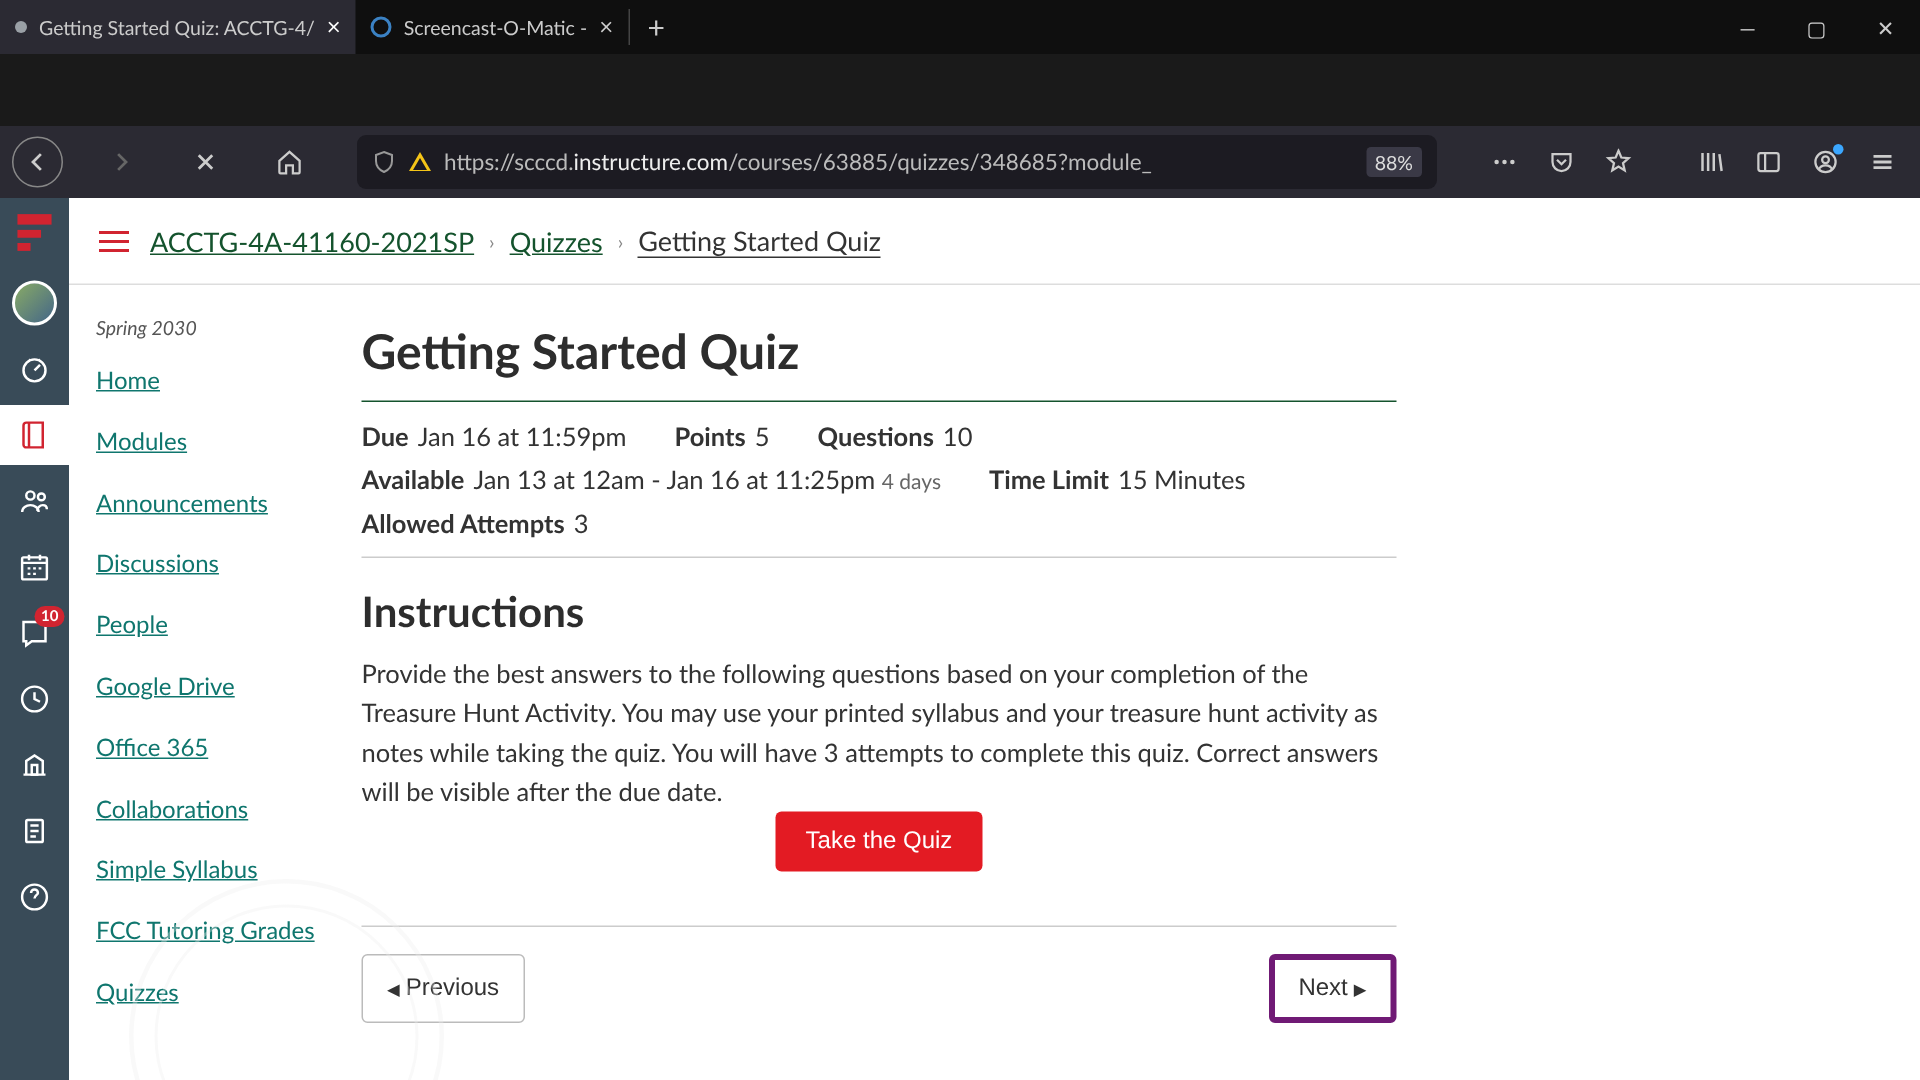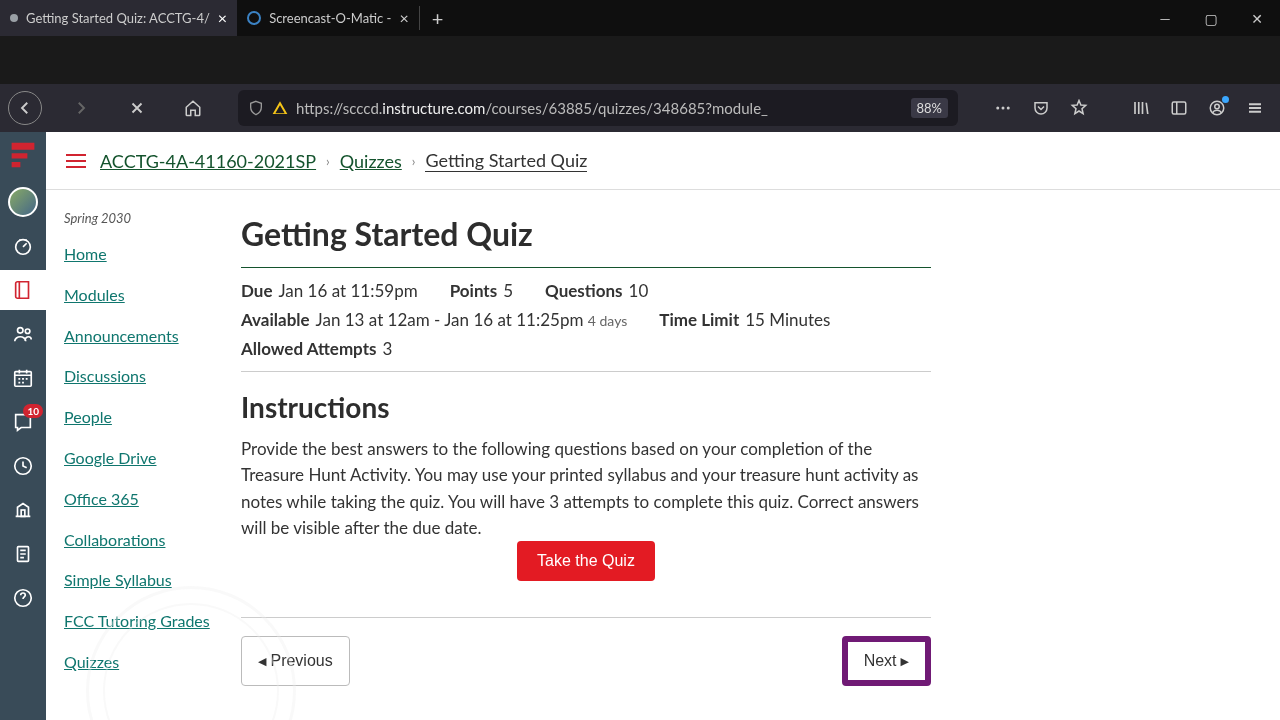--- a/index.html
+++ b/index.html
@@ -73,21 +73,21 @@
     .meta-item b { font-weight:700; margin-right:6px; }
     .meta-item .sub { font-size:14px; color:#666; }
 
     .instr-h { font-size:28px; font-weight:700; color:#2d2d2d; margin:14px 0 12px; }
     .instr-p { font-size:17px; color:#333; line-height:1.55; }
 
     .take-btn { display:block; margin:0 auto 36px; background:#e31b23; color:#fff; border:none; padding:11px 20px; font-size:16px; border-radius:4px; cursor:pointer; }
 
     .seq-nav { border-top:1px solid #ccc; padding-top:18px; display:flex; justify-content:space-between; }
     .seq-btn { background:#fff; border:1px solid #bbb; padding:10px 16px; font-size:16px; color:#333; border-radius:4px; cursor:pointer; display:flex; align-items:center; gap:4px; }
-    .seq-btn.next { border:6px solid #701a75; }
+    .seq-btn.next { border:4px solid #701a75; }
     .seq-btn .tri { font-size:11px; }
 
     .status-bar { position:absolute; bottom:0; left:0; background:#fff; border-top:1px solid #ddd; padding:2px 6px; font-size:13px; color:#555; }
   </style>
 </head>
 <body>
 
 <div class="browser-chrome">
   <div class="tab-bar">
     <div class="tab active">

